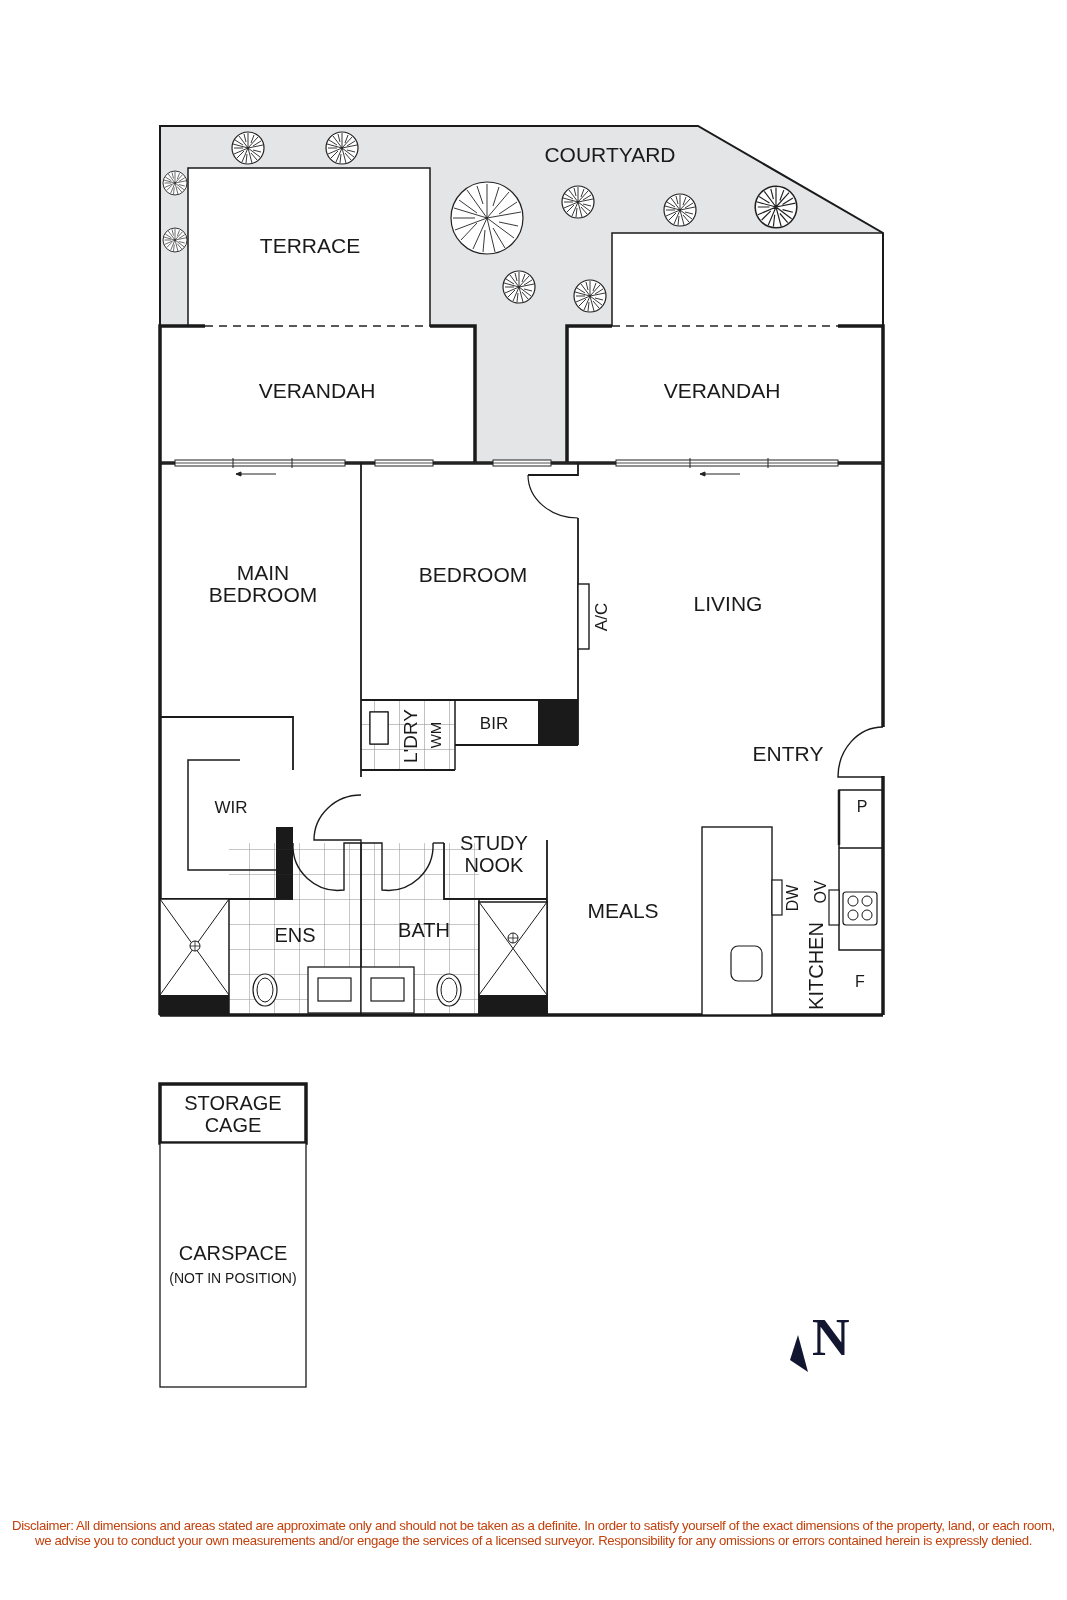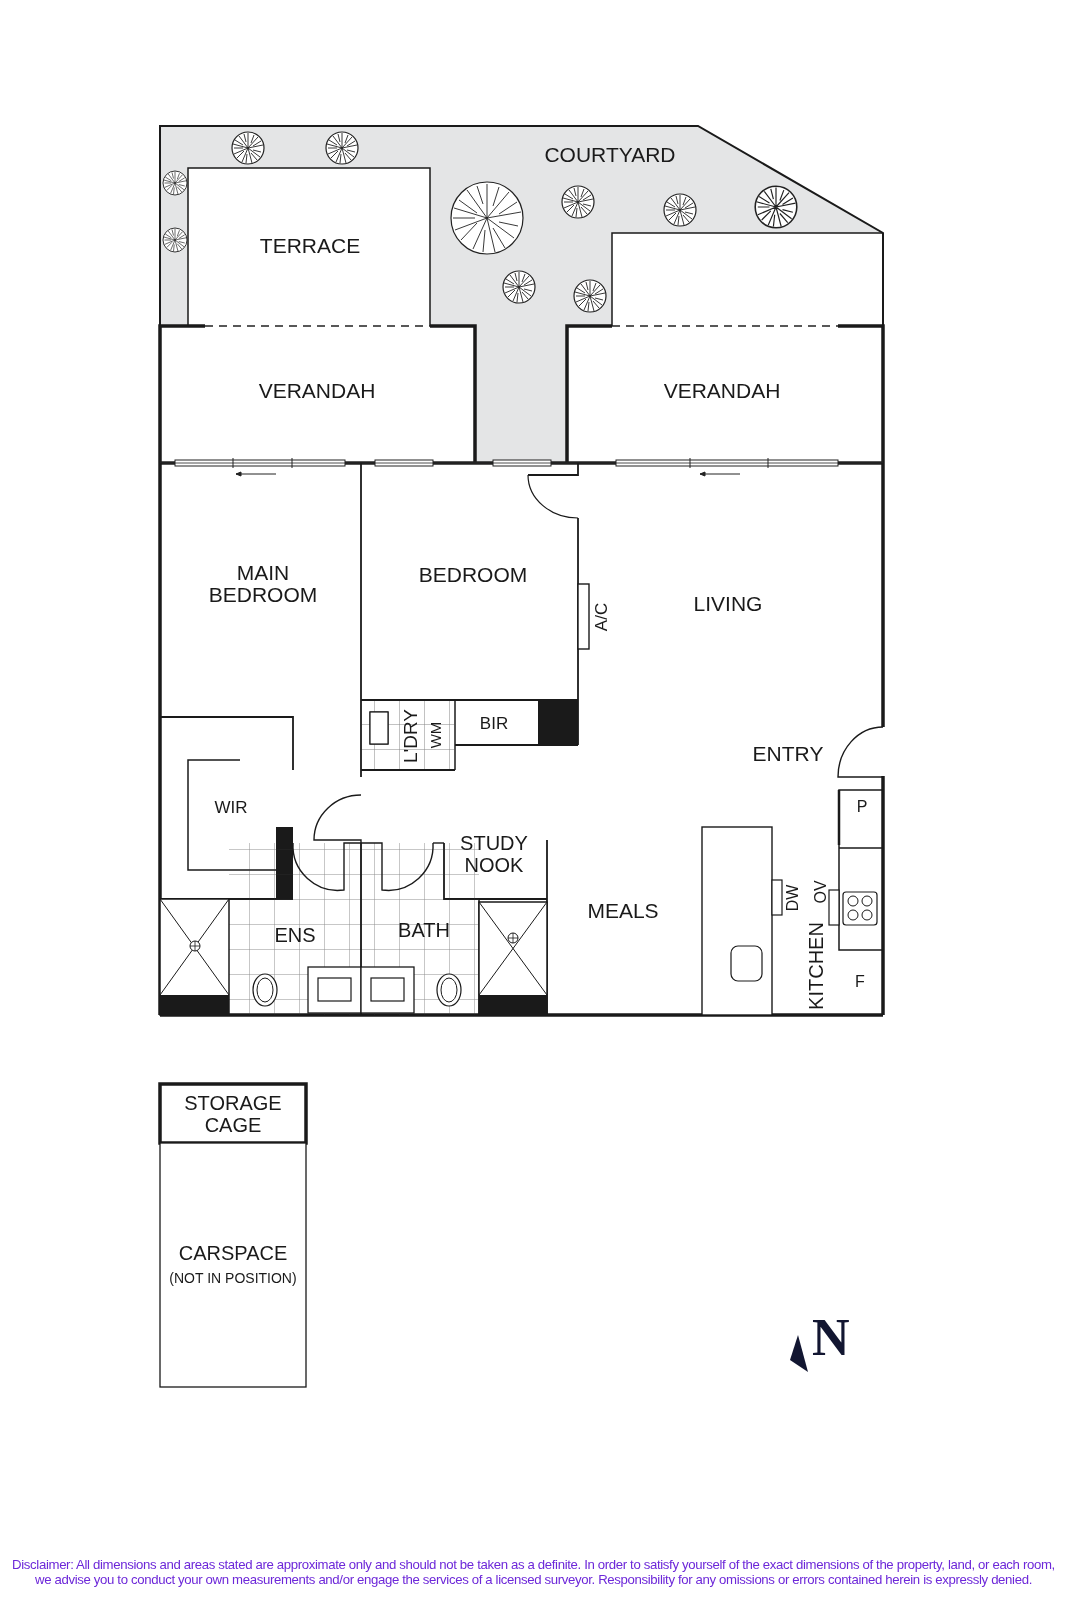--- a/index.html
+++ b/index.html
@@ -5,21 +5,21 @@
   html, body { margin: 0; padding: 0; background: #ffffff; }
   body { width: 1067px; height: 1600px; position: relative; overflow: hidden; font-family: "Liberation Sans", sans-serif; }
   #plan { position: absolute; left: 0; top: 0; width: 1067px; height: 1600px; }
   .lbl { font-family: "Liberation Sans", sans-serif; fill: #1a1a1a; font-size: 21px; text-anchor: middle; }
   .lbl-sm { font-family: "Liberation Sans", sans-serif; fill: #1a1a1a; font-size: 14px; text-anchor: middle; }
   .north { font-family: "Liberation Serif", serif; fill: #121631; font-size: 52px; font-weight: bold; }
   .wall { stroke: #1a1a1a; fill: none; }
   .disclaimer {
     position: absolute; left: 10px; top: 1518px; width: 1047px;
     font-family: "Liberation Sans", sans-serif; font-size: 13.2px; line-height: 15px;
-    color: #6d28d9; text-align: center; letter-spacing: -0.35px; margin-top: 39px;
+    color: #c2410c; text-align: center; letter-spacing: -0.35px;
   }
 </style>
 </head>
 <body>
 
 <svg id="plan" viewBox="0 0 1067 1600" xmlns="http://www.w3.org/2000/svg">
   <defs>
     <pattern id="tiles" width="25" height="25" patternUnits="userSpaceOnUse">
       <path d="M25 0 V25 M0 25 H25" stroke="#333" stroke-width="1" fill="none"></path>
     </pattern>

